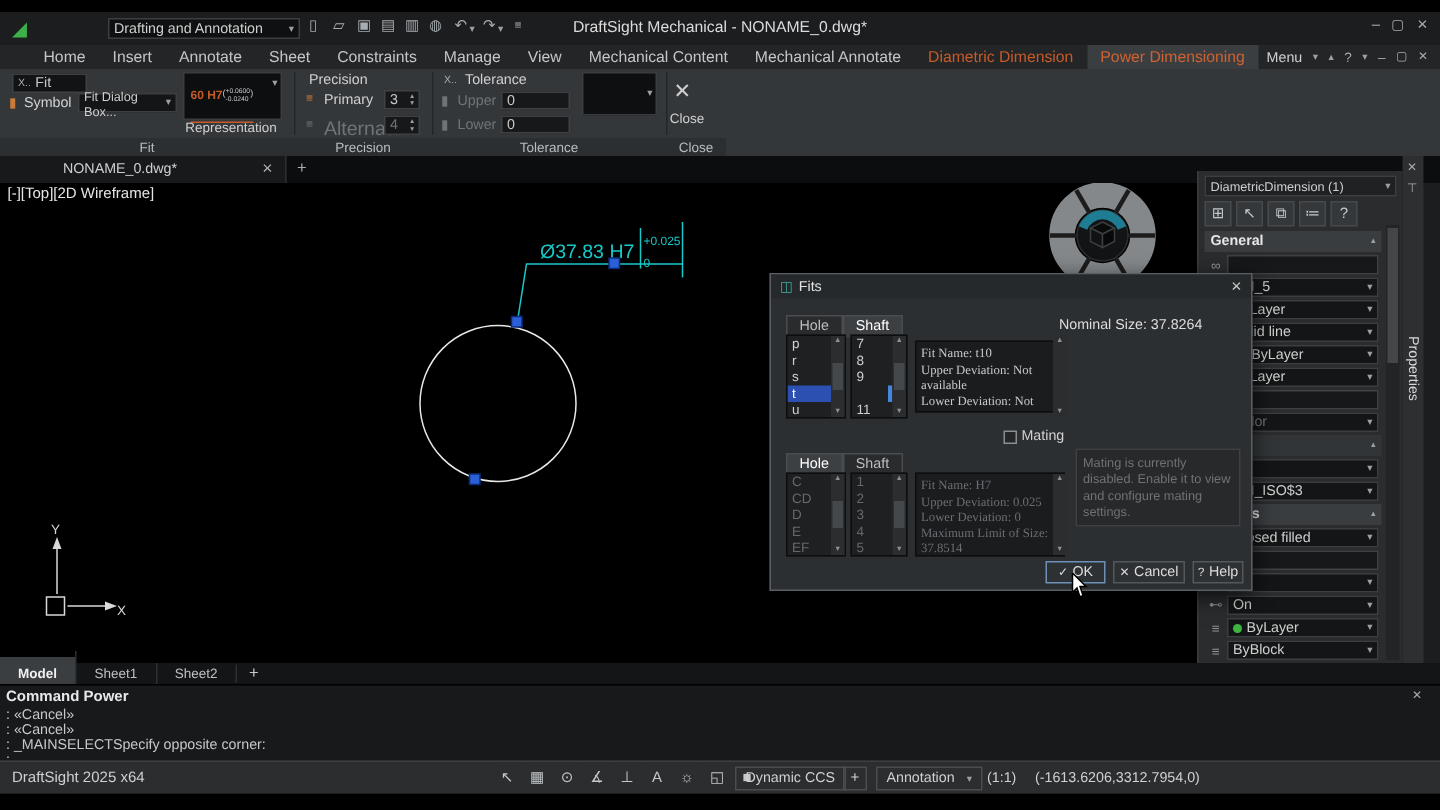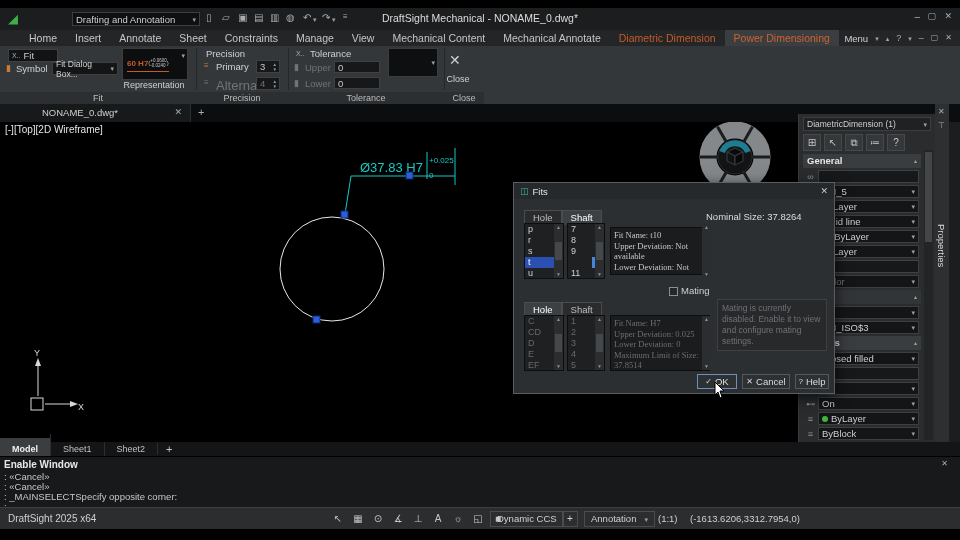--- a/index.html
+++ b/index.html
@@ -100,21 +100,21 @@
       <span class="icon" style="font-size:7px;margin-right:3px;">X..</span>
       <span>Fit</span>
     </div>
     <span class="abs icon" style="left:6px;top:18px;font-size:9px;color:#c97b3a;">▮</span>
     <span class="abs txt" style="left:16px;top:17px;font-size:9.5px;">Symbol</span>
     <div class="abs dd" style="left:52px;top:16px;width:66px;height:13px;">
       <span style="font-size:8.5px;">Fit Dialog Box...</span>
       <span class="caret">▾</span>
     </div>
     <div class="abs" style="left:122px;top:2px;width:64px;height:30px;background:#0d0e0f;border:1px solid #3a3d40;">
-      <div style="position:absolute;left:4px;top:9px;display:flex;align-items:center;border-bottom:1px solid #c75b28;padding-bottom:3px;">
+      <div style="position:absolute;left:4px;top:9px;display:flex;align-items:center;border-bottom:1px solid #c75b28;padding-bottom:13px;">
         <span style="color:#c75b28;font-size:8px;font-weight:bold;">60 H7</span>
         <span style="color:#c8c8c8;font-size:6px;">(</span>
         <span style="display:inline-flex;flex-direction:column;line-height:5px;">
           <span style="color:#c8c8c8;font-size:4.5px;">+0.0600</span>
           <span style="color:#c8c8c8;font-size:4.5px;">-0.0240</span>
         </span>
         <span style="color:#c8c8c8;font-size:6px;">)</span>
       </div>
       <span class="caret" style="position:absolute;right:2px;top:3px;">▾</span>
     </div>
@@ -492,21 +492,21 @@
   </div>
 
   <div class="abs" style="left:0;top:434px;width:960px;height:14px;background:#131516;display:flex;align-items:center;">
     <span style="background:#3b3e41;color:#f0f0f0;font-weight:bold;font-size:9px;padding:4px 12px;height:14px;line-height:14px;">Model</span>
     <span style="color:#c0c0c0;font-size:9px;padding:8px 12px;height:14px;line-height:14px;border-left:1px solid #2c2e30;">Sheet1</span>
     <span style="color:#c0c0c0;font-size:9px;padding:0 12px;height:14px;line-height:14px;border-left:1px solid #2c2e30;">Sheet2</span>
     <span style="color:#c8c8c8;font-size:11px;padding:0 8px;border-left:1px solid #2c2e30;">+</span>
   </div>
 
   <div class="abs" style="left:0;top:448px;width:960px;height:51px;background:#17191b;border-top:1px solid #000;">
-    <span class="txt" style="position:absolute;left:4px;top:2px;font-weight:bold;color:#e8e8e8;font-size:10px;">Enable Window</span>
+    <span class="txt" style="position:absolute;left:4px;top:2px;font-weight:bold;color:#e8e8e8;font-size:10px;">Command Power</span>
     <span class="icon" style="position:absolute;right:12px;top:3px;font-size:8px;">✕</span>
     <div class="txt" style="position:absolute;left:4px;top:14px;font-size:9.5px;color:#c7c7c7;">: «Cancel»</div>
     <div class="txt" style="position:absolute;left:4px;top:24px;font-size:9.5px;color:#c7c7c7;">: «Cancel»</div>
     <div class="txt" style="position:absolute;left:4px;top:34px;font-size:9.5px;color:#c7c7c7;">: _MAINSELECTSpecify opposite corner:</div>
     <div class="txt" style="position:absolute;left:4px;top:44px;font-size:9.5px;color:#c7c7c7;">:</div>
   </div>
 
   <div class="abs" style="left:0;top:499px;width:960px;height:22px;background:#2b2d2f;border-top:1px solid #3c3e40;">
     <span class="txt" style="position:absolute;left:8px;top:5px;font-size:10px;">DraftSight 2025 x64</span>
     <div style="position:absolute;left:330px;top:3px;display:flex;gap:4px;">

